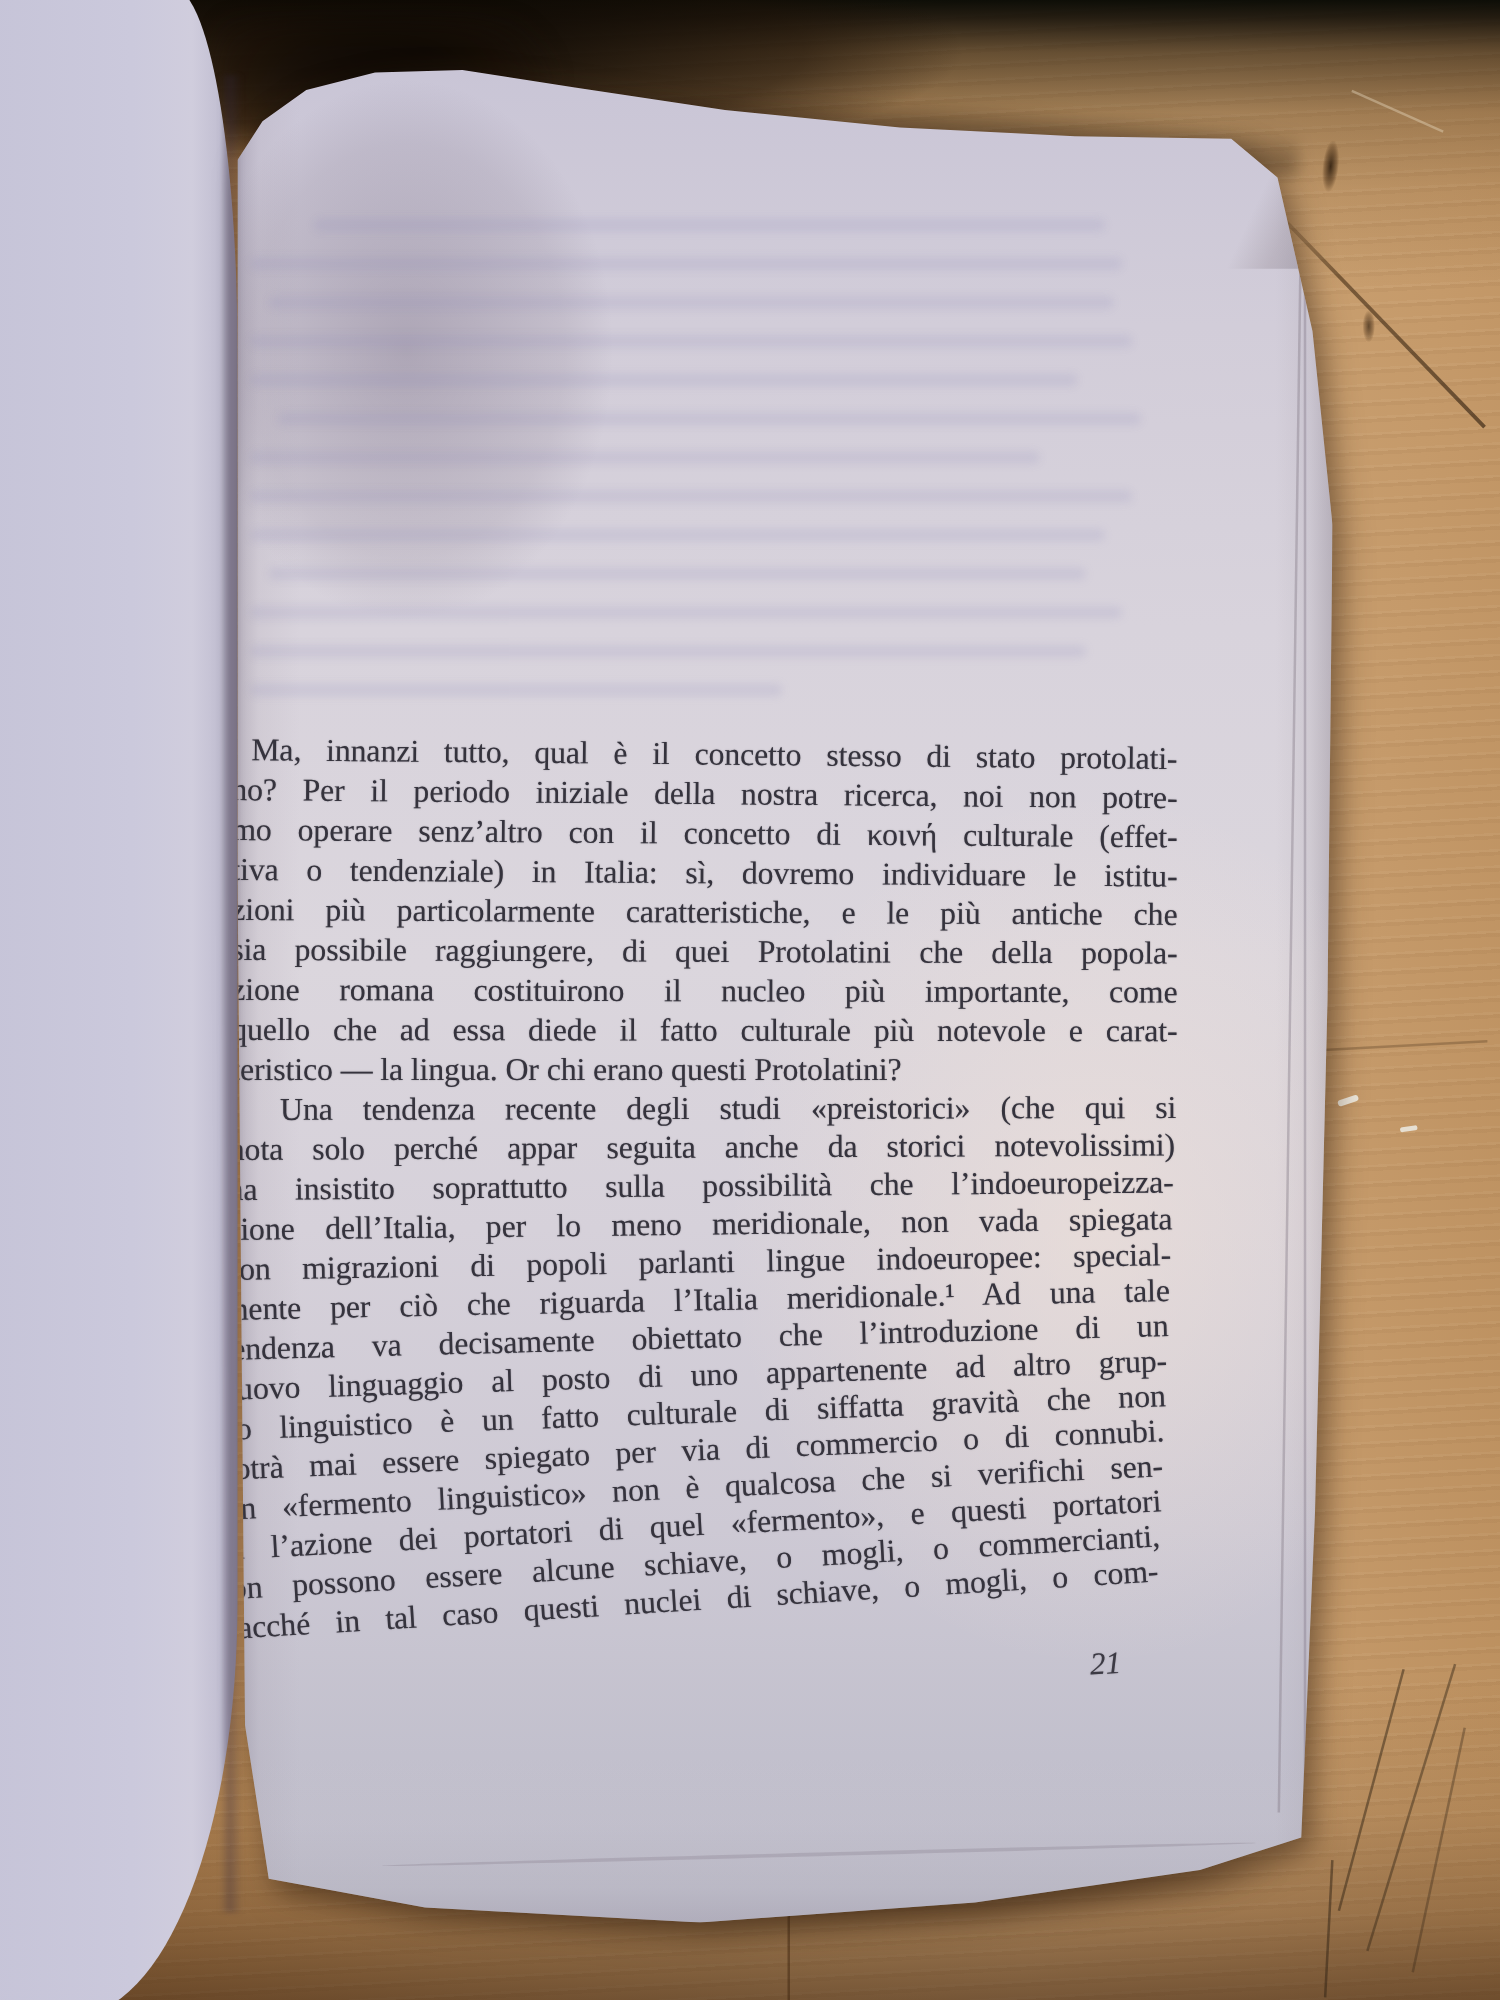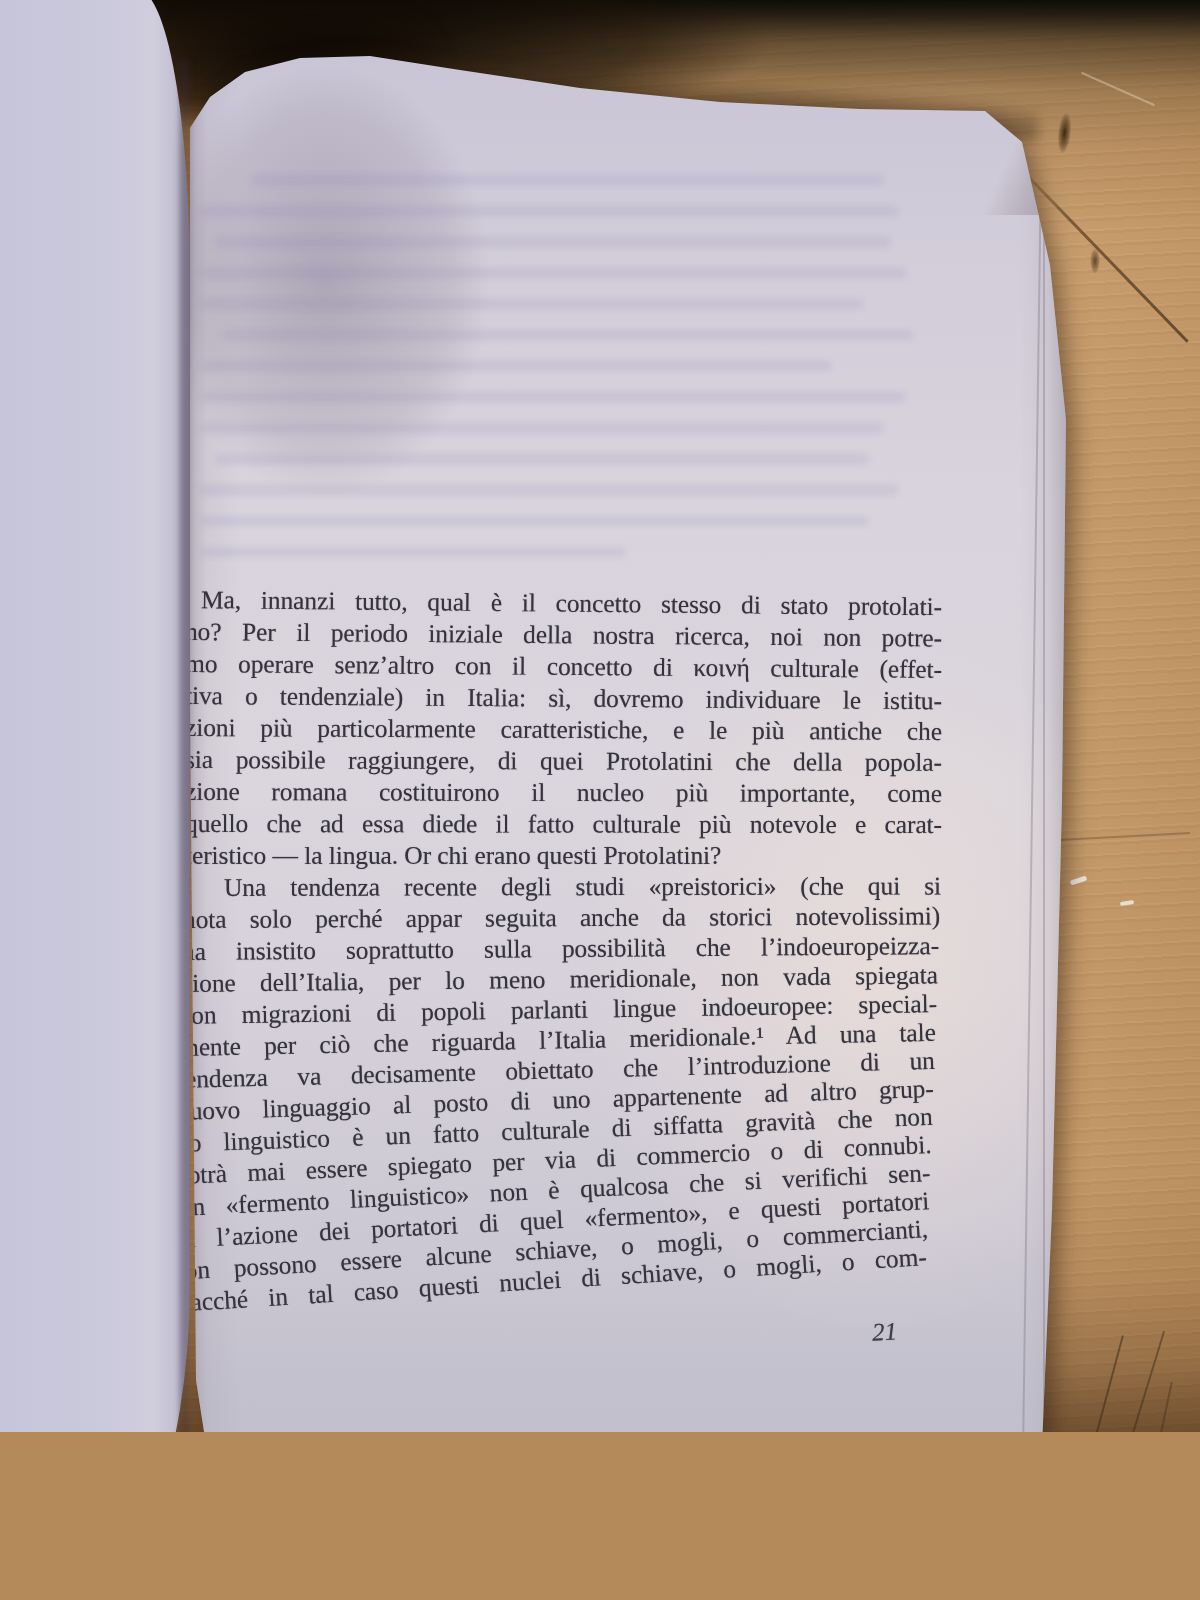--- a/index.html
+++ b/index.html
@@ -1,17 +1,17 @@
 <!DOCTYPE html>
 <html><head>
 <meta charset="utf-8">
 <style>
   html,body{margin:0;padding:0;width:1200px;height:1600px;overflow:hidden;
     font-family:"Liberation Serif", serif;background:#b58a5a;}
-  #stage{position:absolute;inset:0;width:1200px;height:1432px;overflow:hidden;}
+  #stage{position:absolute;inset:0;width:1200px;height:1600px;overflow:hidden;}
 
   
   .wood{position:absolute;inset:0;
     background:
       radial-gradient(46% 120px at 340px 40px, rgba(8,5,2,.92), rgba(25,15,6,.55) 55%, transparent 78%),
       linear-gradient(180deg, rgba(6,8,3,.96) 0, rgba(14,11,5,.88) 14px, rgba(36,25,10,.6) 42px,
         rgba(70,48,20,.3) 90px, rgba(90,62,28,.12) 150px, transparent 230px),
       linear-gradient(0deg, rgba(48,24,6,.55) 0, rgba(72,42,16,.32) 70px, rgba(90,56,24,.12) 150px, transparent 260px),
       repeating-linear-gradient(177deg, rgba(255,240,214,.05) 0 2px, rgba(100,62,28,.05) 2px 5px, transparent 5px 13px),
       linear-gradient(96deg,#96683a 0%,#ad8050 18%,#bd9262 38%,#c89f6f 58%,#cba273 72%,#c59a6a 86%,#bb8f5e 100%);}

